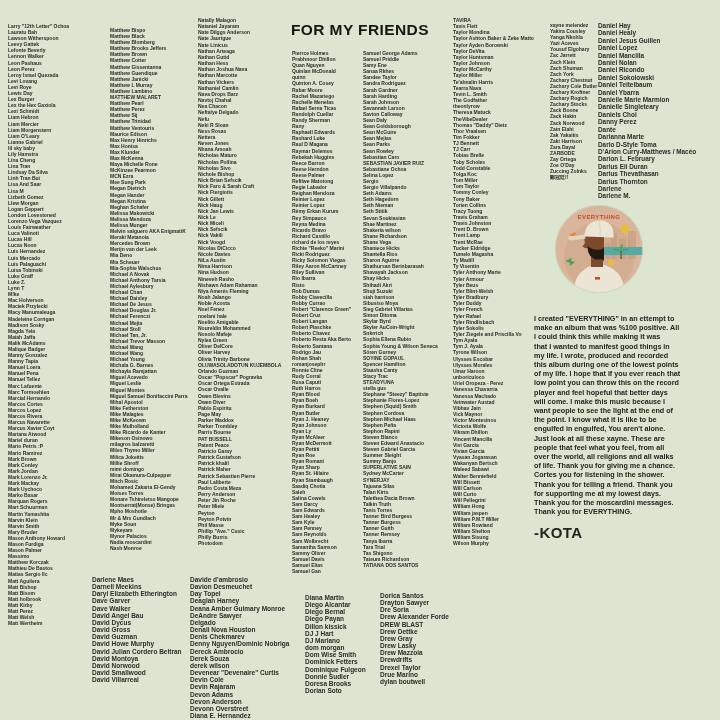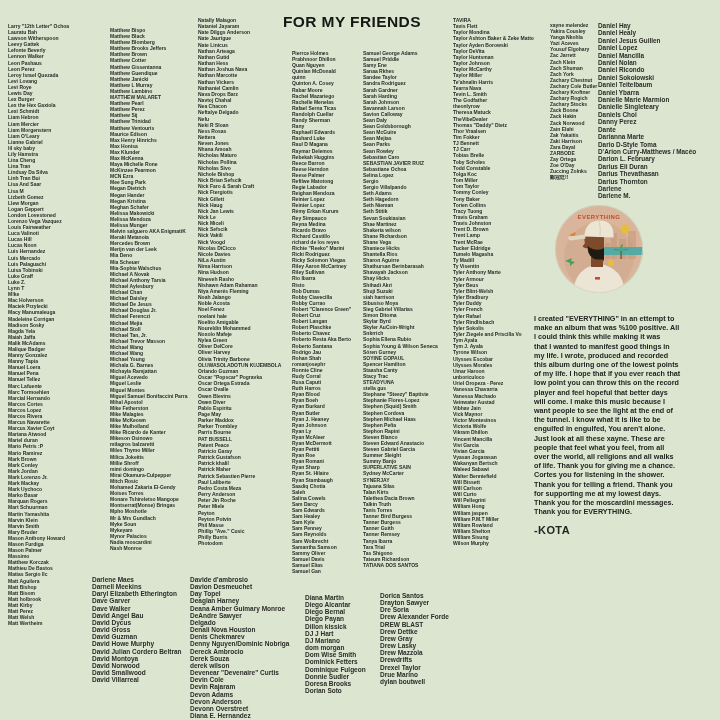--- a/index.html
+++ b/index.html
@@ -5,38 +5,38 @@
   html,body{margin:0;padding:0;}
   body{
     width:720px;height:720px;overflow:hidden;
     background:#dbe5d0;
     font-family:"Liberation Sans","DejaVu Sans",sans-serif;
     color:#2b2b28;
     -webkit-font-smoothing:antialiased;
   }
   .sheet{position:relative;width:720px;height:720px;}
   .title{
-    position:absolute;left:283px;top:13px;margin:0;
+    position:absolute;left:283px;top:13px;margin:8px;
     font-size:15.5px;font-weight:bold;letter-spacing:.4px;color:#161614;
     white-space:nowrap;
   }
   .col{position:absolute;white-space:nowrap;font-weight:bold;}
   .col div{white-space:nowrap;}
   .sz-s{font-size:5px;line-height:6.1px;}
   .sz-s2{font-size:5px;line-height:6.15px;}
   .sz-m{font-size:6.4px;line-height:7.4px;}
   .sz-b{font-size:6.5px;line-height:7.15px;}
   .message{
     position:absolute;left:534px;top:314px;
     font-size:7.2px;line-height:9.2px;font-weight:bold;color:#242422;
   }
   .message div{white-space:nowrap;}
   .signature{
     position:absolute;left:534px;top:524px;
-    font-size:11px;font-weight:bold;letter-spacing:.4px;color:#242422;
+    font-size:15px;font-weight:bold;letter-spacing:.4px;color:#242422;
   }
   .album-art{position:absolute;left:555px;top:205px;width:88px;height:88px;}
 </style>
 </head>
 <body>
 
 <div class="sheet">
 
   <h1 class="title">FOR MY FRIENDS</h1>
 
@@ -757,21 +757,21 @@
       <div>make an album that was %100 positive. All</div>
       <div>I could think this while making it was</div>
       <div>that I wanted to manifest good things in</div>
       <div>my life. I wrote, produced and recorded</div>
       <div>this album during one of the lowest points</div>
       <div>of my life. I hope that if you ever reach that</div>
       <div>low point you can throw this on the record</div>
       <div>player and feel hopeful that better days</div>
       <div>will come. I make this music because I</div>
       <div>want people to see the light at the end of</div>
-      <div>the tunnel. I know what it is like to be</div>
+      <div>the point. I know what it is like to be</div>
       <div>engulfed in engulfed, You aren't alone.</div>
       <div>Just look at all these xayne. These are</div>
       <div>people that feel what you feel, from all</div>
       <div>over the world, all religions and all walks</div>
       <div>of life. Thank you for giving me a chance.</div>
       <div>Cortes you for listening in the shower.</div>
       <div>Thank you for telling a friend. Thank you</div>
       <div>for supporting me at my lowest days.</div>
       <div>Thank you for the moscardini messages.</div>
       <div>Thank you for EVERYTHING.</div>

